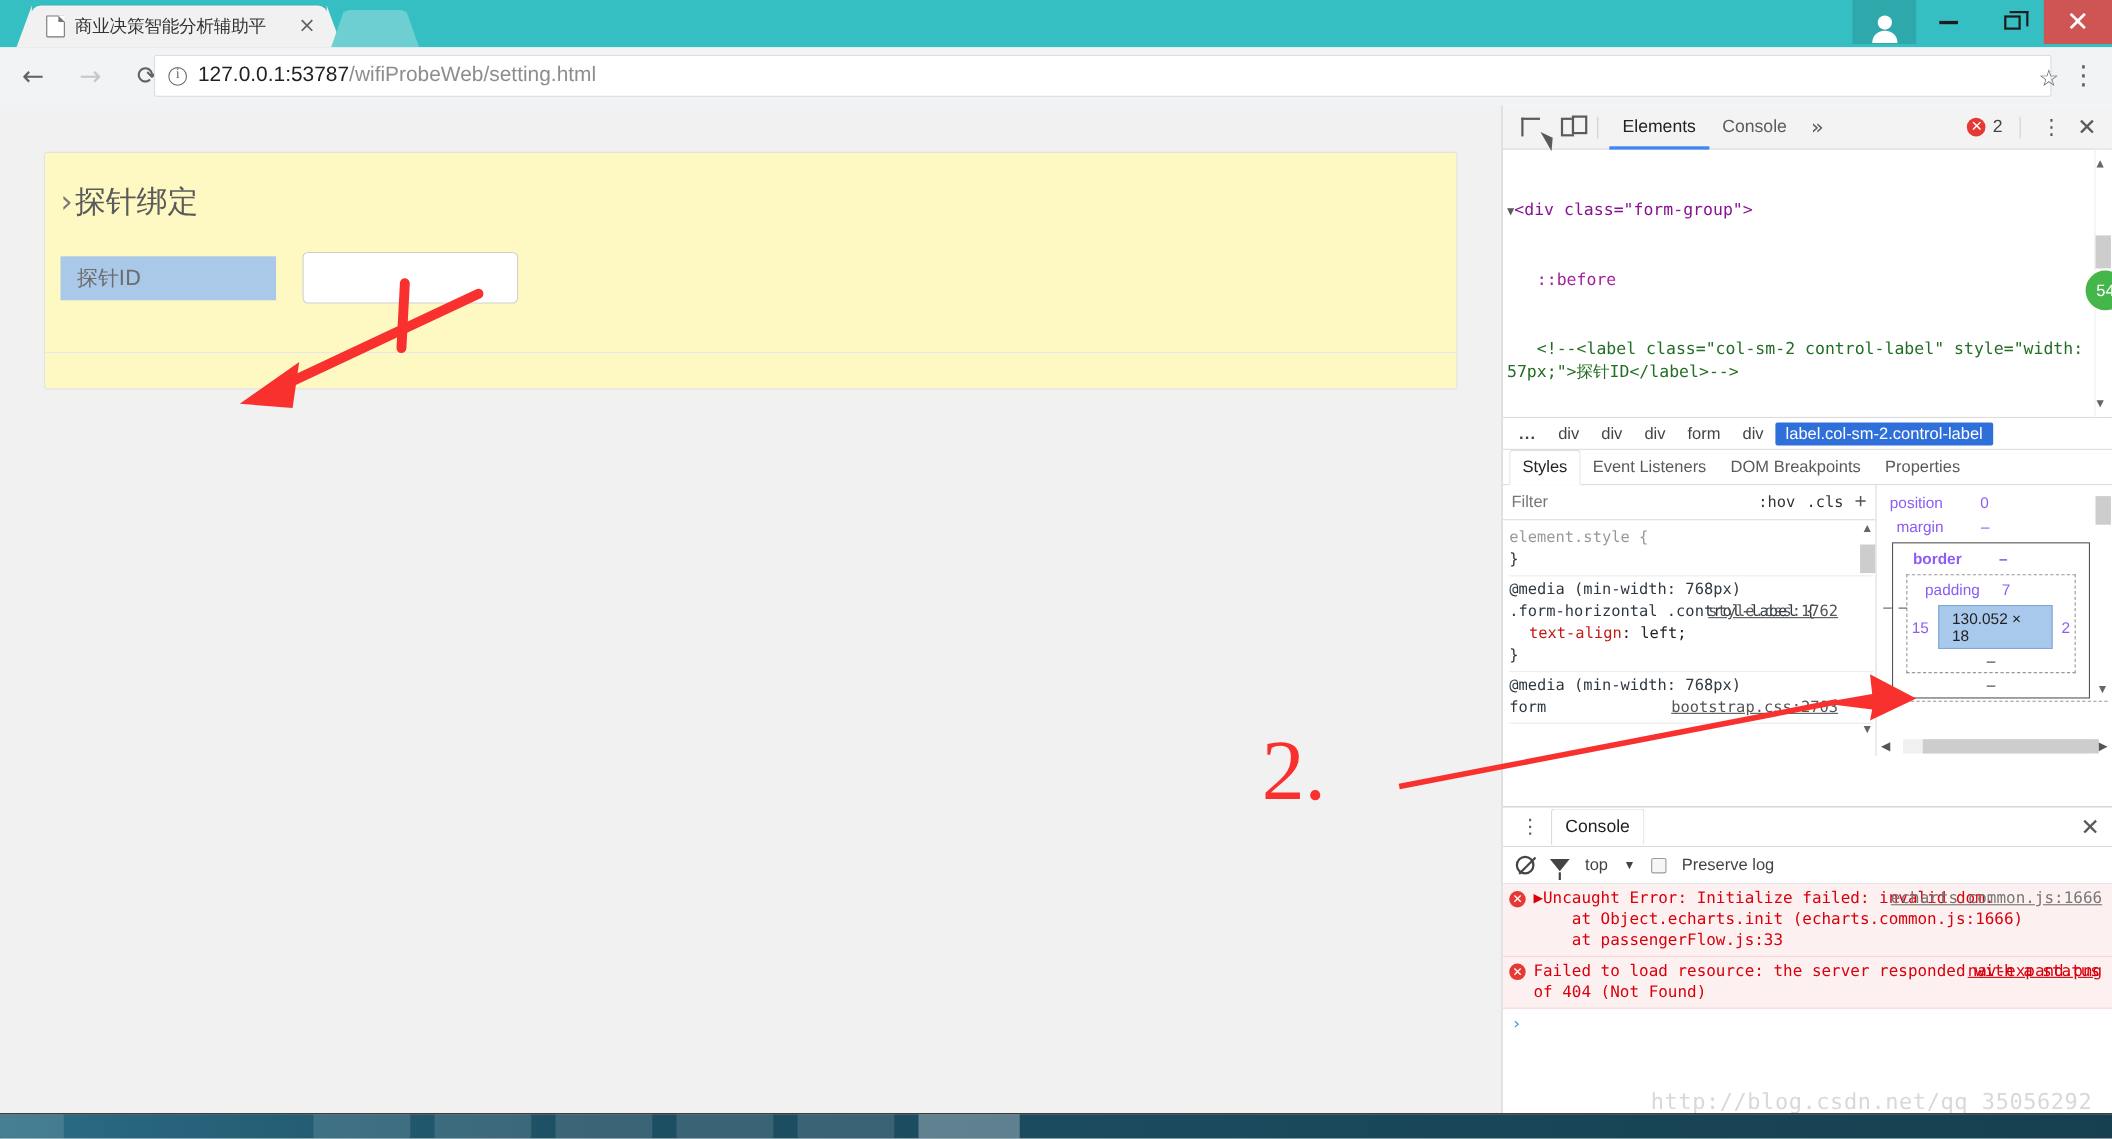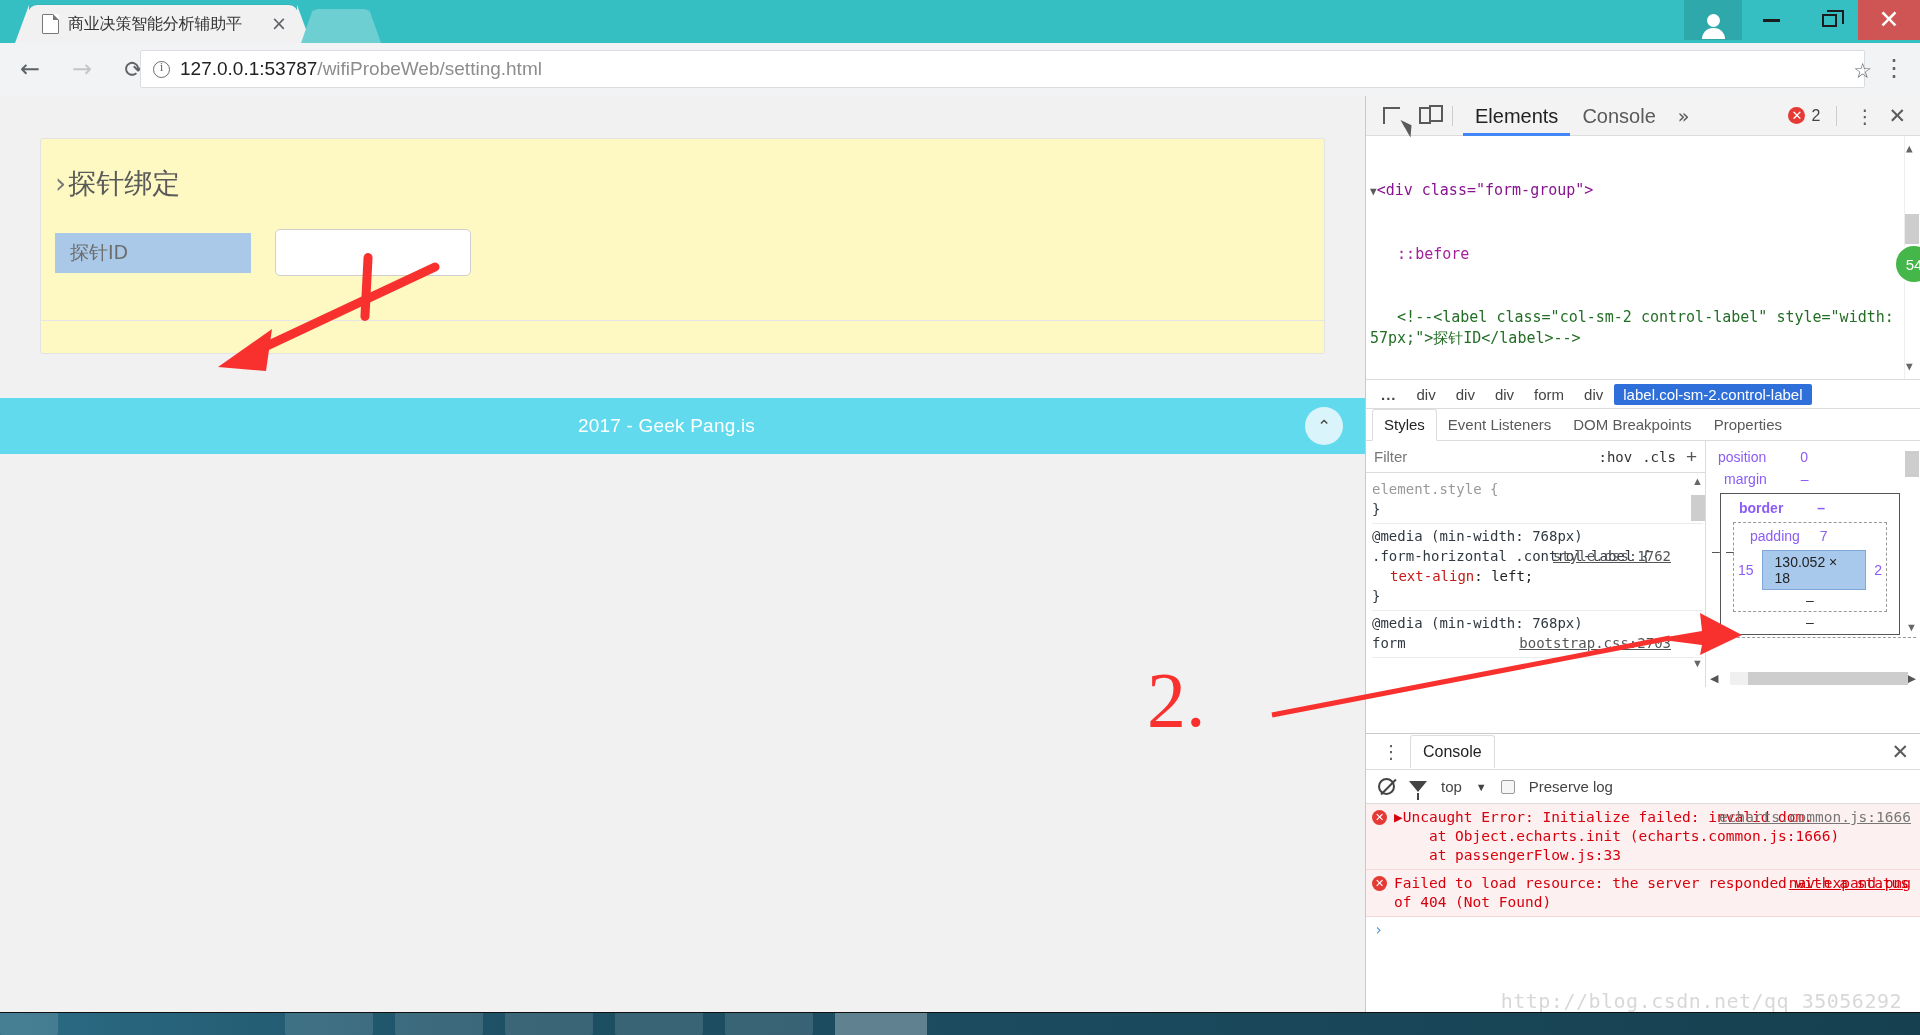--- a/index.html
+++ b/index.html
@@ -201,21 +201,21 @@
   .ic-inspect { width: 17px; height: 17px; border: 2px solid #5a5a5a; border-right: none; border-bottom: none; position: relative; }
   .ic-inspect::after {
     content:""; position:absolute; right:-12px; bottom:-13px; width:0; height:0;
     border-left: 7px solid #5a5a5a; border-bottom: 10px solid transparent; border-top: 10px solid transparent;
     transform: rotate(-30deg);
   }
   .ic-device { width: 12px; height: 17px; border: 2px solid #5a5a5a; position: relative; }
   .ic-device::after { content:""; position:absolute; left: 8px; top: -4px; width: 10px; height: 13px; border: 2px solid #5a5a5a; background:#f3f3f3; }
   .dt-sep { width: 1px; height: 20px; background: #cfcfcf; margin: 0 10px; }
   .dt-tab {
-    padding: 0 12px; height: 40px; line-height: 40px; font-size: 20px; color: #5a5a5a;
+    padding: 0 12px; height: 40px; line-height: 40px; font-size: 16px; color: #5a5a5a;
     font-family: "Liberation Sans", sans-serif;
   }
   .dt-tab.active { color: #222; border-bottom: 3px solid #4285f4; }
   .dt-more { font-size: 19px; color: #5a5a5a; padding: 0 10px; font-family: "DejaVu Sans", sans-serif; }
   .err-badge { margin-left: auto; display: flex; align-items: center; gap: 6px; padding-right: 6px; }
   .err-dot {
     width: 17px; height: 17px; border-radius: 50%; background: #e53935; color: #fff;
     font-size: 13px; line-height: 17px; text-align: center; font-family: "DejaVu Sans", sans-serif;
   }
   .err-count { font-size: 16px; color: #444; }
@@ -397,24 +397,20 @@
       <div class="panel-title">
         <span class="chev">›</span><span>探针绑定</span>
       </div>
       <div class="form-row">
         <div class="control-label">探针ID</div>
         <input class="probe-input" type="text" placeholder="" style="">
       </div>
       <div class="panel-divider"></div>
     </div>
 
-    <div class="app-footer">
-      <span class="footer-text">2017 - Geek Pang.is</span>
-      <div class="back-to-top">⌃</div>
-    </div>
   </div>
 
   <div id="devtools">
 
     <div class="dt-toolbar">
       <div class="dt-icon-btn">
           <span class="ic-inspect"></span>
         </div>
       <div class="dt-icon-btn">
           <span class="ic-device"></span>

